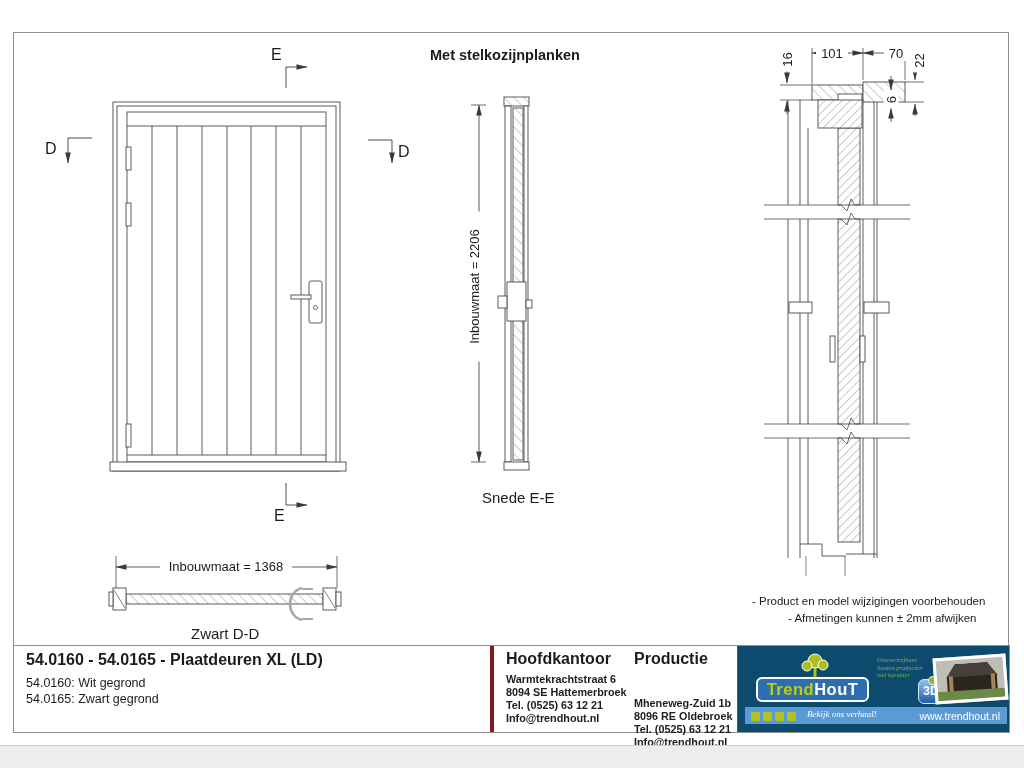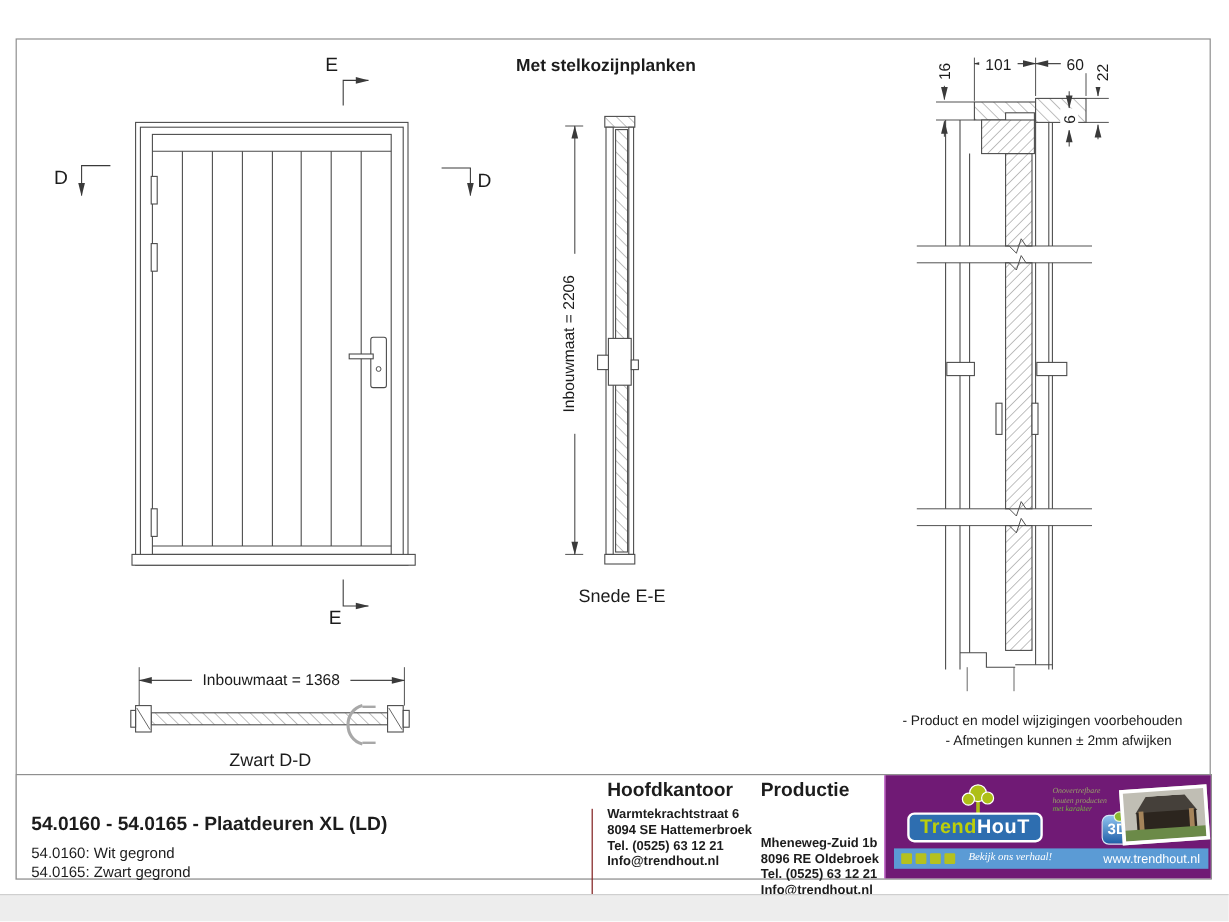--- a/index.html
+++ b/index.html
@@ -13,23 +13,23 @@
   .marker{font-size:16px;}
   .dim{font-size:13px;background:#fff;text-align:center;line-height:15px;padding:0 2px;}
   .rot{transform:rotate(-90deg);transform-origin:center;}
   .lbl{font-size:15px;}
   .note{font-size:11.5px;}
   
   .titleblock{position:absolute;left:13px;top:645px;width:997px;height:88px;display:flex;
               border-top:1px solid #8f8f8f;border-left:1px solid #8f8f8f;border-right:1px solid #8f8f8f;
               border-bottom:1px solid #8f8f8f;background:#fff;}
   .tb-cell{position:relative;height:100%;}
-  .tb-left{width:480px;border-right:1px solid #7f1d1d;margin-top:28px;}
+  .tb-left{width:480px;border-right:4px solid #7f1d1d;}
   .tb-mid{width:244px;border-right:1px solid #a21caf;}
-  .tb-right{flex:1;background:#701a75;overflow:hidden;}
+  .tb-right{flex:1;background:#0c4a6e;overflow:hidden;}
   .tb-title{font-weight:bold;font-size:16px;}
   .tb-var{font-size:12.5px;line-height:16px;}
   .tb-head{font-weight:bold;font-size:16px;}
   .tb-lines{font-weight:bold;font-size:10.8px;line-height:13px;}
   
   .logo-bluebox{position:absolute;left:18px;top:31px;width:113px;height:25px;background:#2e6eb0;
                 border:2px solid #ffffff;border-radius:6px;text-align:center;line-height:21px;
                 font-weight:bold;font-size:16.5px;letter-spacing:0.5px;}
   .logo-trend{color:#bccf0a;}
   .logo-hout{color:#ffffff;}
@@ -189,21 +189,21 @@
 <div class="txt marker" style="left:398px;top:143px;">D</div>
 <div class="txt marker" style="left:274px;top:507px;">E</div>
 
 <div class="txt dim rot" style="left:399px;top:279px;width:150px;">Inbouwmaat = 2206</div>
 <div class="txt lbl" style="left:482px;top:489px;">Snede E-E</div>
 
 <div class="txt dim" style="left:160px;top:559px;width:132px;">Inbouwmaat = 1368</div>
 <div class="txt lbl" style="left:191px;top:625px;">Zwart D-D</div>
 
 <div class="txt dim" style="left:816px;top:46px;width:32px;">101</div>
-<div class="txt dim" style="left:884px;top:46px;width:24px;">60</div>
+<div class="txt dim" style="left:884px;top:46px;width:24px;">70</div>
 <div class="txt dim rot" style="left:775px;top:52px;width:24px;">16</div>
 <div class="txt dim rot" style="left:907px;top:53px;width:24px;">22</div>
 <div class="txt dim rot" style="left:882px;top:92px;width:18px;">6</div>
 
 <div class="txt note" style="left:752px;top:595px;">- Product en model wijzigingen voorbehouden</div>
 <div class="txt note" style="left:752px;top:612px;margin-left:36px;">- Afmetingen kunnen ± 2mm afwijken</div>
 
 <div class="titleblock">
   <div class="tb-cell tb-left">
     <div class="txt tb-title" style="left:12px;top:5px;">54.0160 - 54.0165 - Plaatdeuren XL (LD)</div>

